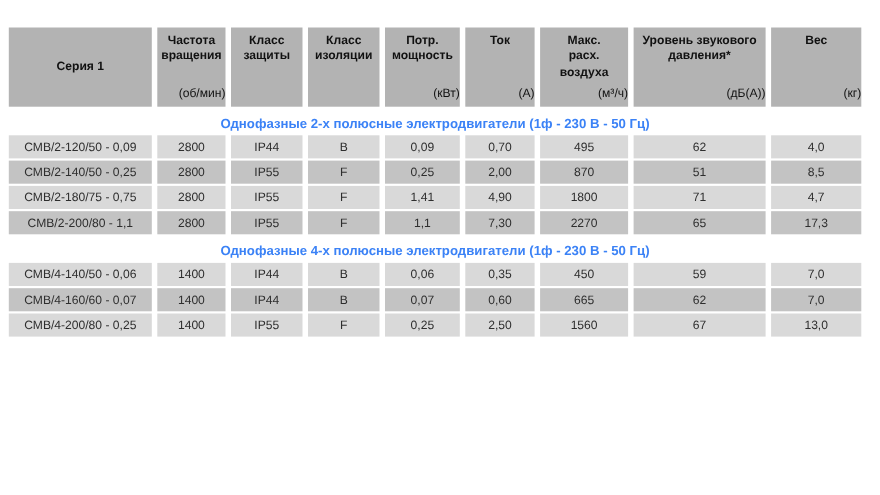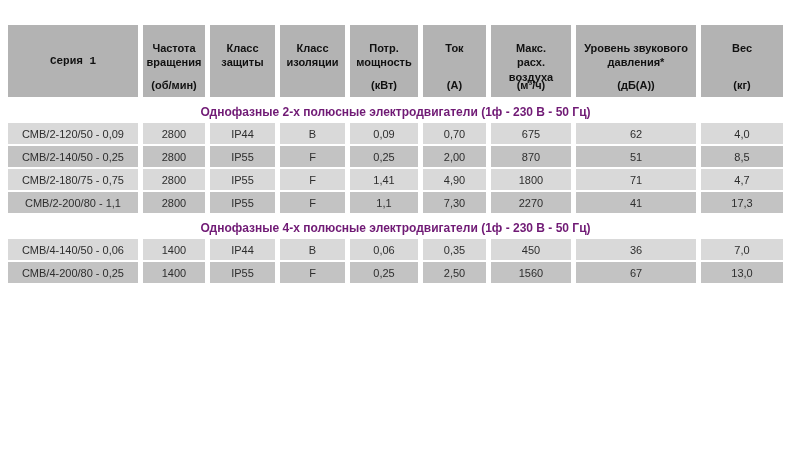--- a/index.html
+++ b/index.html
@@ -35,50 +35,51 @@
     height: 72px;
     font-size: 11px;
     font-weight: bold;
     color: #111;
     vertical-align: top;
     position: relative;
     padding: 0;
     text-align: center;
   }
   th .h-name {
-    padding-top: 16px;
+    padding-top: 5px;
     white-space: pre-line;
     line-height: 1.3;
   }
   th.col-series { vertical-align: middle; }
-  th.col-series .h-name { padding-top: 0; font-family: Liberation Mono, monospace; }
+  th.col-series .h-name { padding-top: 0; }
   th .h-unit {
     position: absolute;
     bottom: 6px;
     left: 0;
     width: 100%;
-    font-weight: bold;
+    font-weight: normal;
+    text-align: right;
   }
 
   td {
     height: 21px;
     font-size: 11px;
     color: #2e2e2e;
     text-align: center;
     vertical-align: middle;
     padding: 0 2px;
   }
 
   tbody tr:nth-of-type(even) td { background: #d9d9d9; }
   tbody tr:nth-of-type(odd) td  { background: #c3c3c3; }
   tbody tr.section-row td {
     background: transparent;
     font-weight: bold;
     font-size: 12px;
-    color: #701a75;
+    color: #3b82f6;
     height: 22px;
     padding-top: 3px;
   }
 </style>
 </head>
 <body>
 
 <div class="page">
   <table class="spec-table">
     <colgroup>
@@ -145,21 +146,21 @@
         <td colspan="9">Однофазные 2-х полюсные электродвигатели (1ф - 230 В - 50 Гц)</td>
       </tr>
 
         <tr>
           <td>СМВ/2-120/50 - 0,09</td>
           <td>2800</td>
           <td>IP44</td>
           <td>B</td>
           <td>0,09</td>
           <td>0,70</td>
-          <td>675</td>
+          <td>495</td>
           <td>62</td>
           <td>4,0</td>
         </tr>
 
         <tr>
           <td>СМВ/2-140/50 - 0,25</td>
           <td>2800</td>
           <td>IP55</td>
           <td>F</td>
           <td>0,25</td>
@@ -184,43 +185,54 @@
 
 
         <tr>
           <td>СМВ/2-200/80 - 1,1</td>
           <td>2800</td>
           <td>IP55</td>
           <td>F</td>
           <td>1,1</td>
           <td>7,30</td>
           <td>2270</td>
-          <td>41</td>
+          <td>65</td>
           <td>17,3</td>
         </tr>
       </tbody>
 
     <tbody>
       <tr class="section-row">
         <td colspan="9">Однофазные 4-х полюсные электродвигатели (1ф - 230 В - 50 Гц)</td>
       </tr>
 
 
         <tr>
           <td>СМВ/4-140/50 - 0,06</td>
           <td>1400</td>
           <td>IP44</td>
           <td>B</td>
           <td>0,06</td>
           <td>0,35</td>
           <td>450</td>
-          <td>36</td>
+          <td>59</td>
           <td>7,0</td>
         </tr>
 
+        <tr>
+          <td>СМВ/4-160/60 - 0,07</td>
+          <td>1400</td>
+          <td>IP44</td>
+          <td>B</td>
+          <td>0,07</td>
+          <td>0,60</td>
+          <td>665</td>
+          <td>62</td>
+          <td>7,0</td>
+        </tr>
 
 
 
         <tr>
           <td>СМВ/4-200/80 - 0,25</td>
           <td>1400</td>
           <td>IP55</td>
           <td>F</td>
           <td>0,25</td>
           <td>2,50</td>

